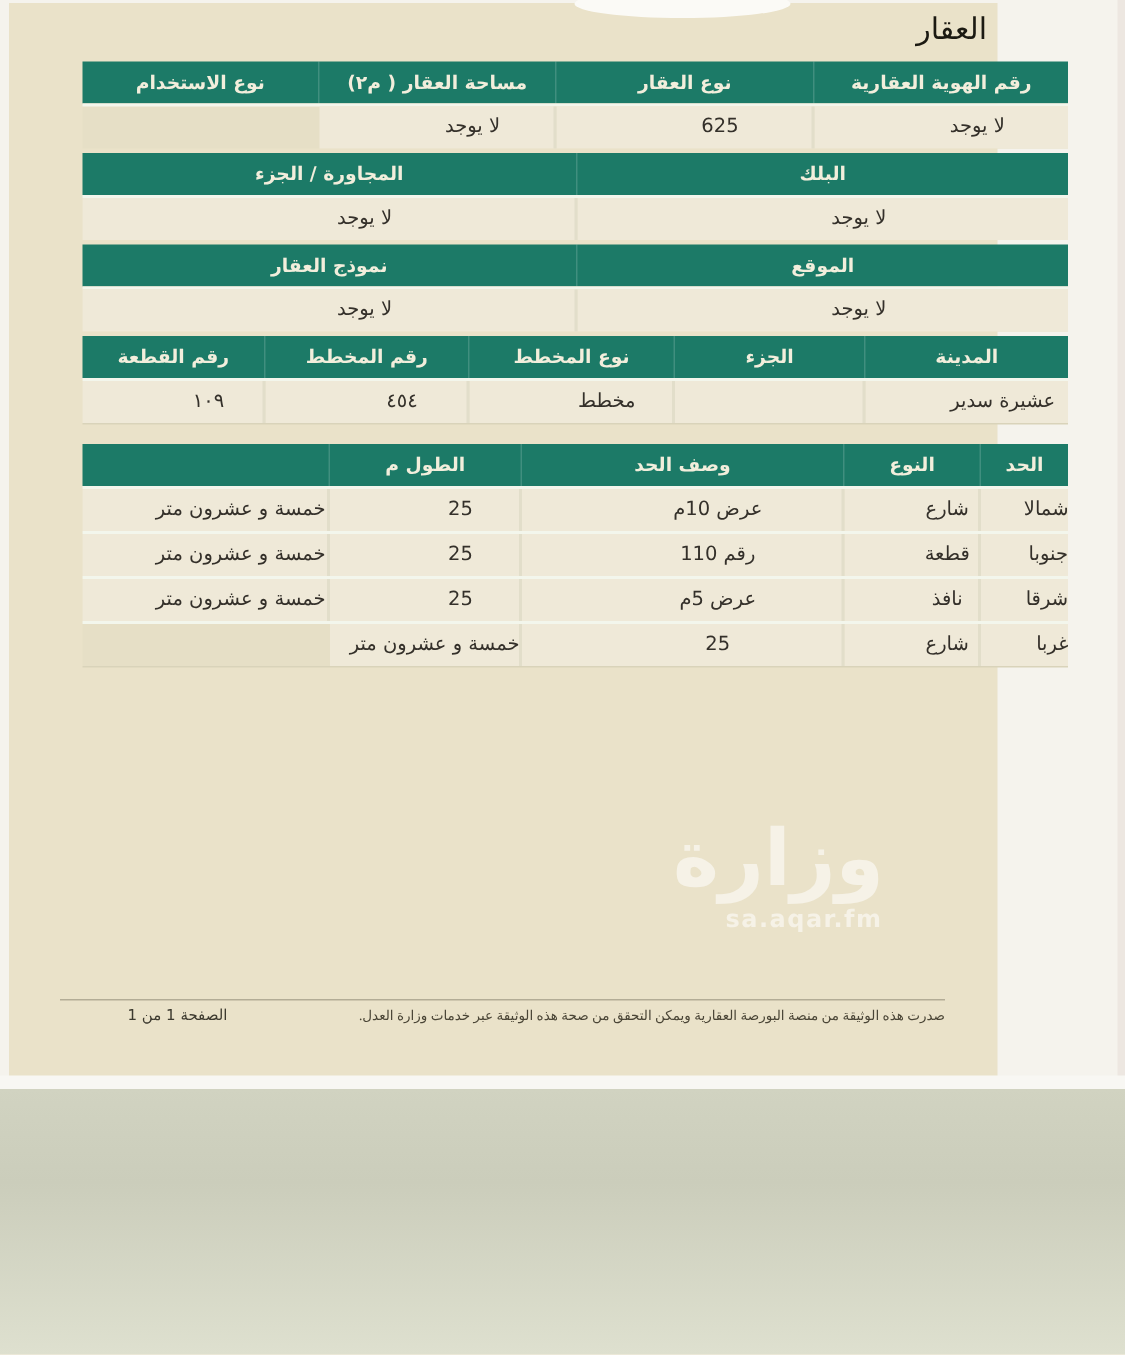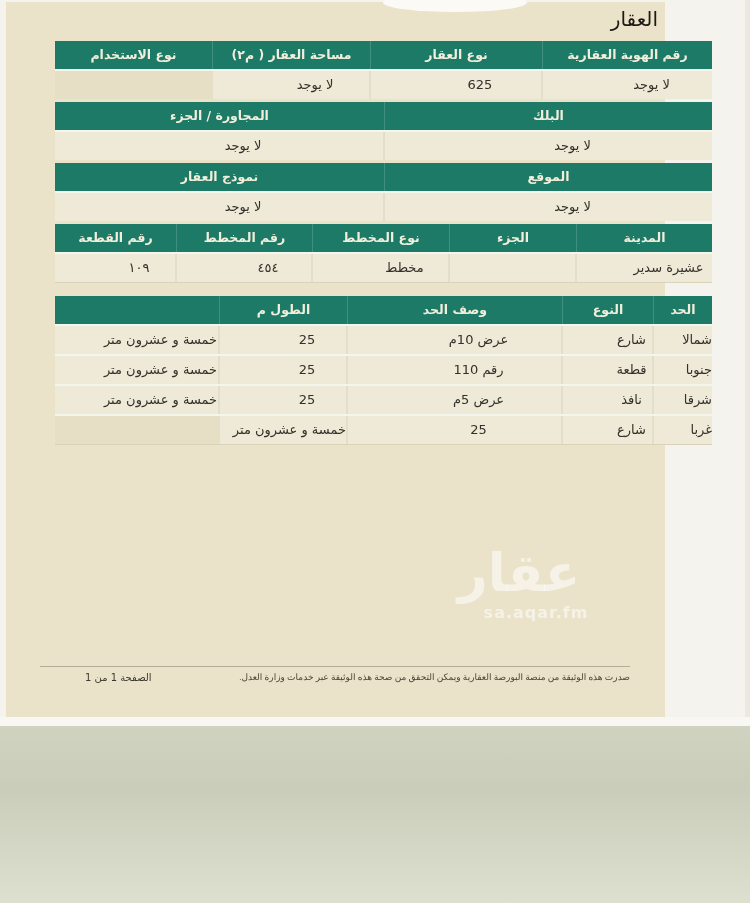--- a/index.html
+++ b/index.html
@@ -169,21 +169,21 @@
     </div>
     <div class="row val g5b">
       <div class="c">غربا</div>
       <div class="c">شارع</div>
       <div class="c num">25</div>
       <div class="c">خمسة و عشرون متر</div>
     </div>
   </div>
 
   <div class="watermark">
-    <div class="wm-brand">عقار</div>
+    <div class="wm-brand">وزارة</div>
     <div class="wm-site">sa.aqar.fm</div>
   </div>
 
   <div class="footer-rule"></div>
   <div class="footer-note">صدرت هذه الوثيقة من منصة البورصة العقارية ويمكن التحقق من صحة هذه الوثيقة عبر خدمات وزارة العدل.</div>
   <div class="footer-page">الصفحة 1 من 1</div>
 
 </div>
 
 <div class="white-gap"></div>

